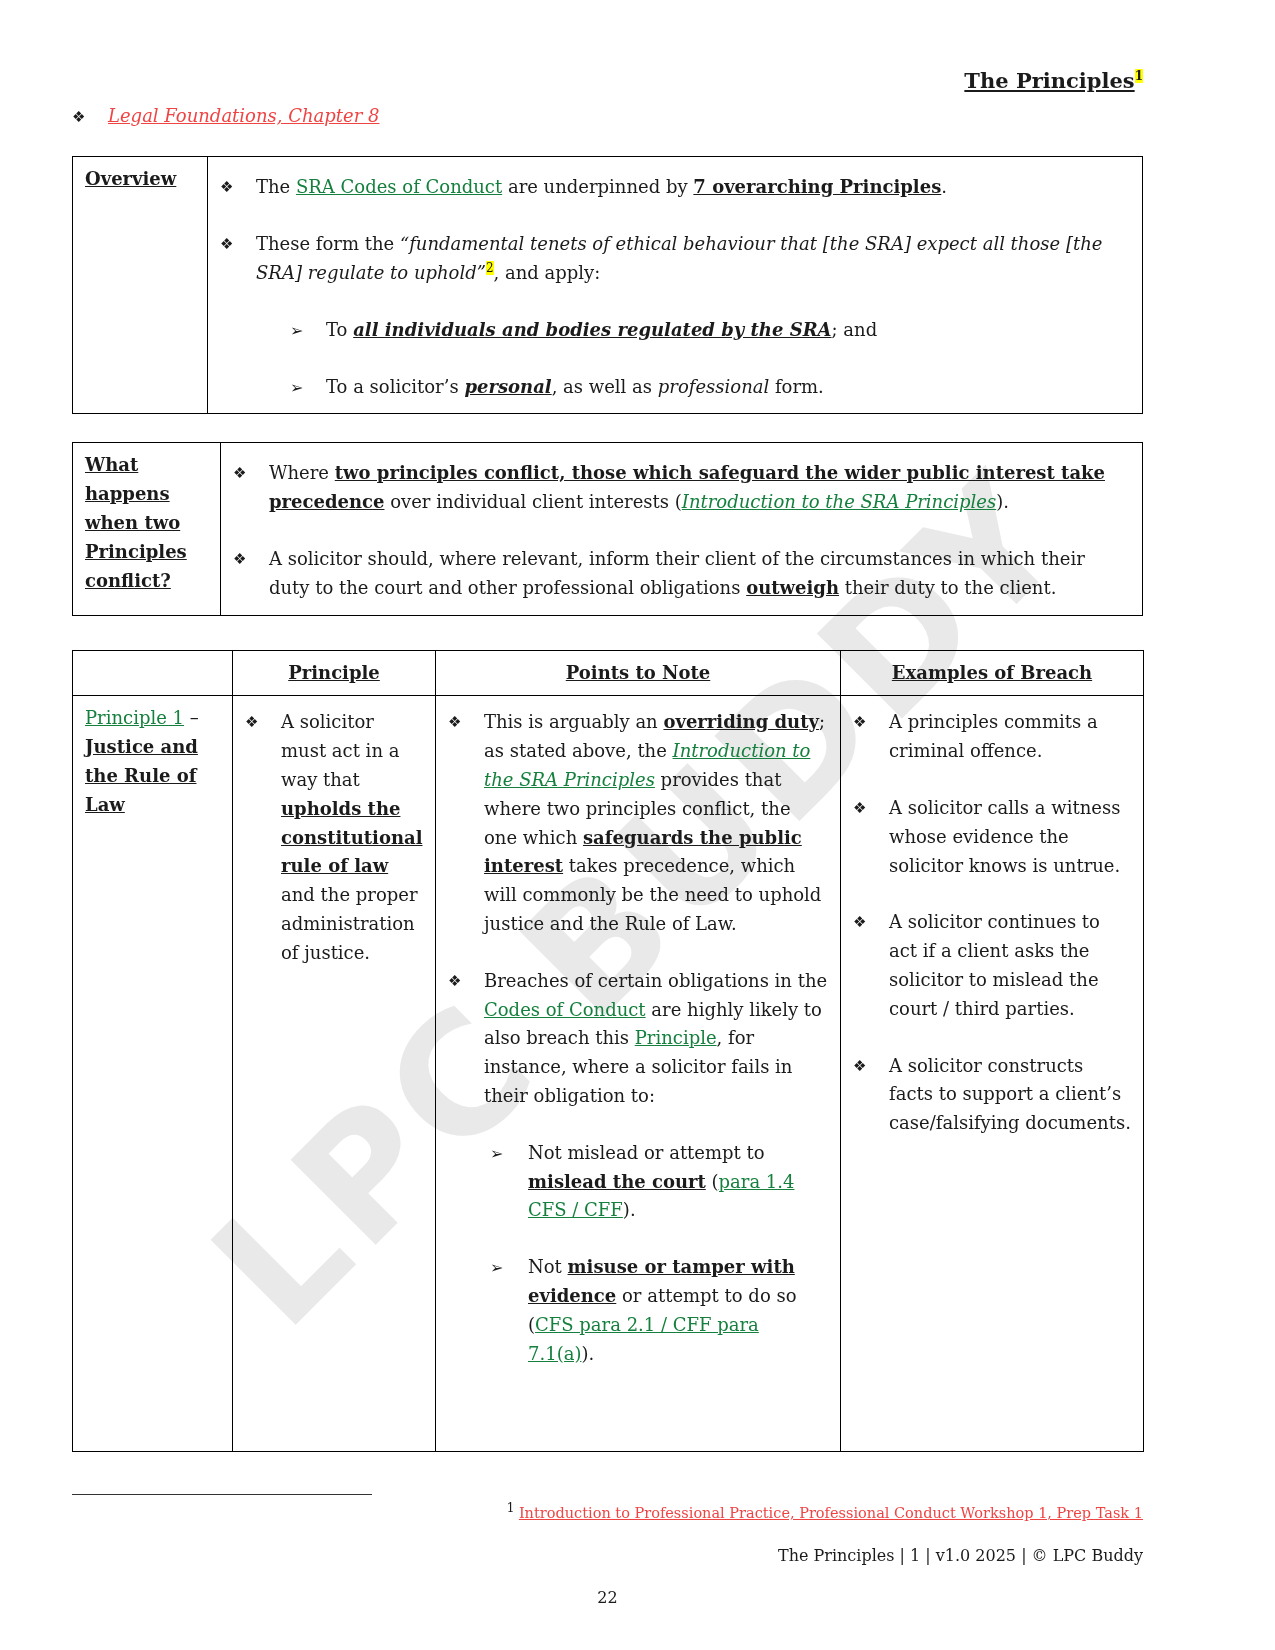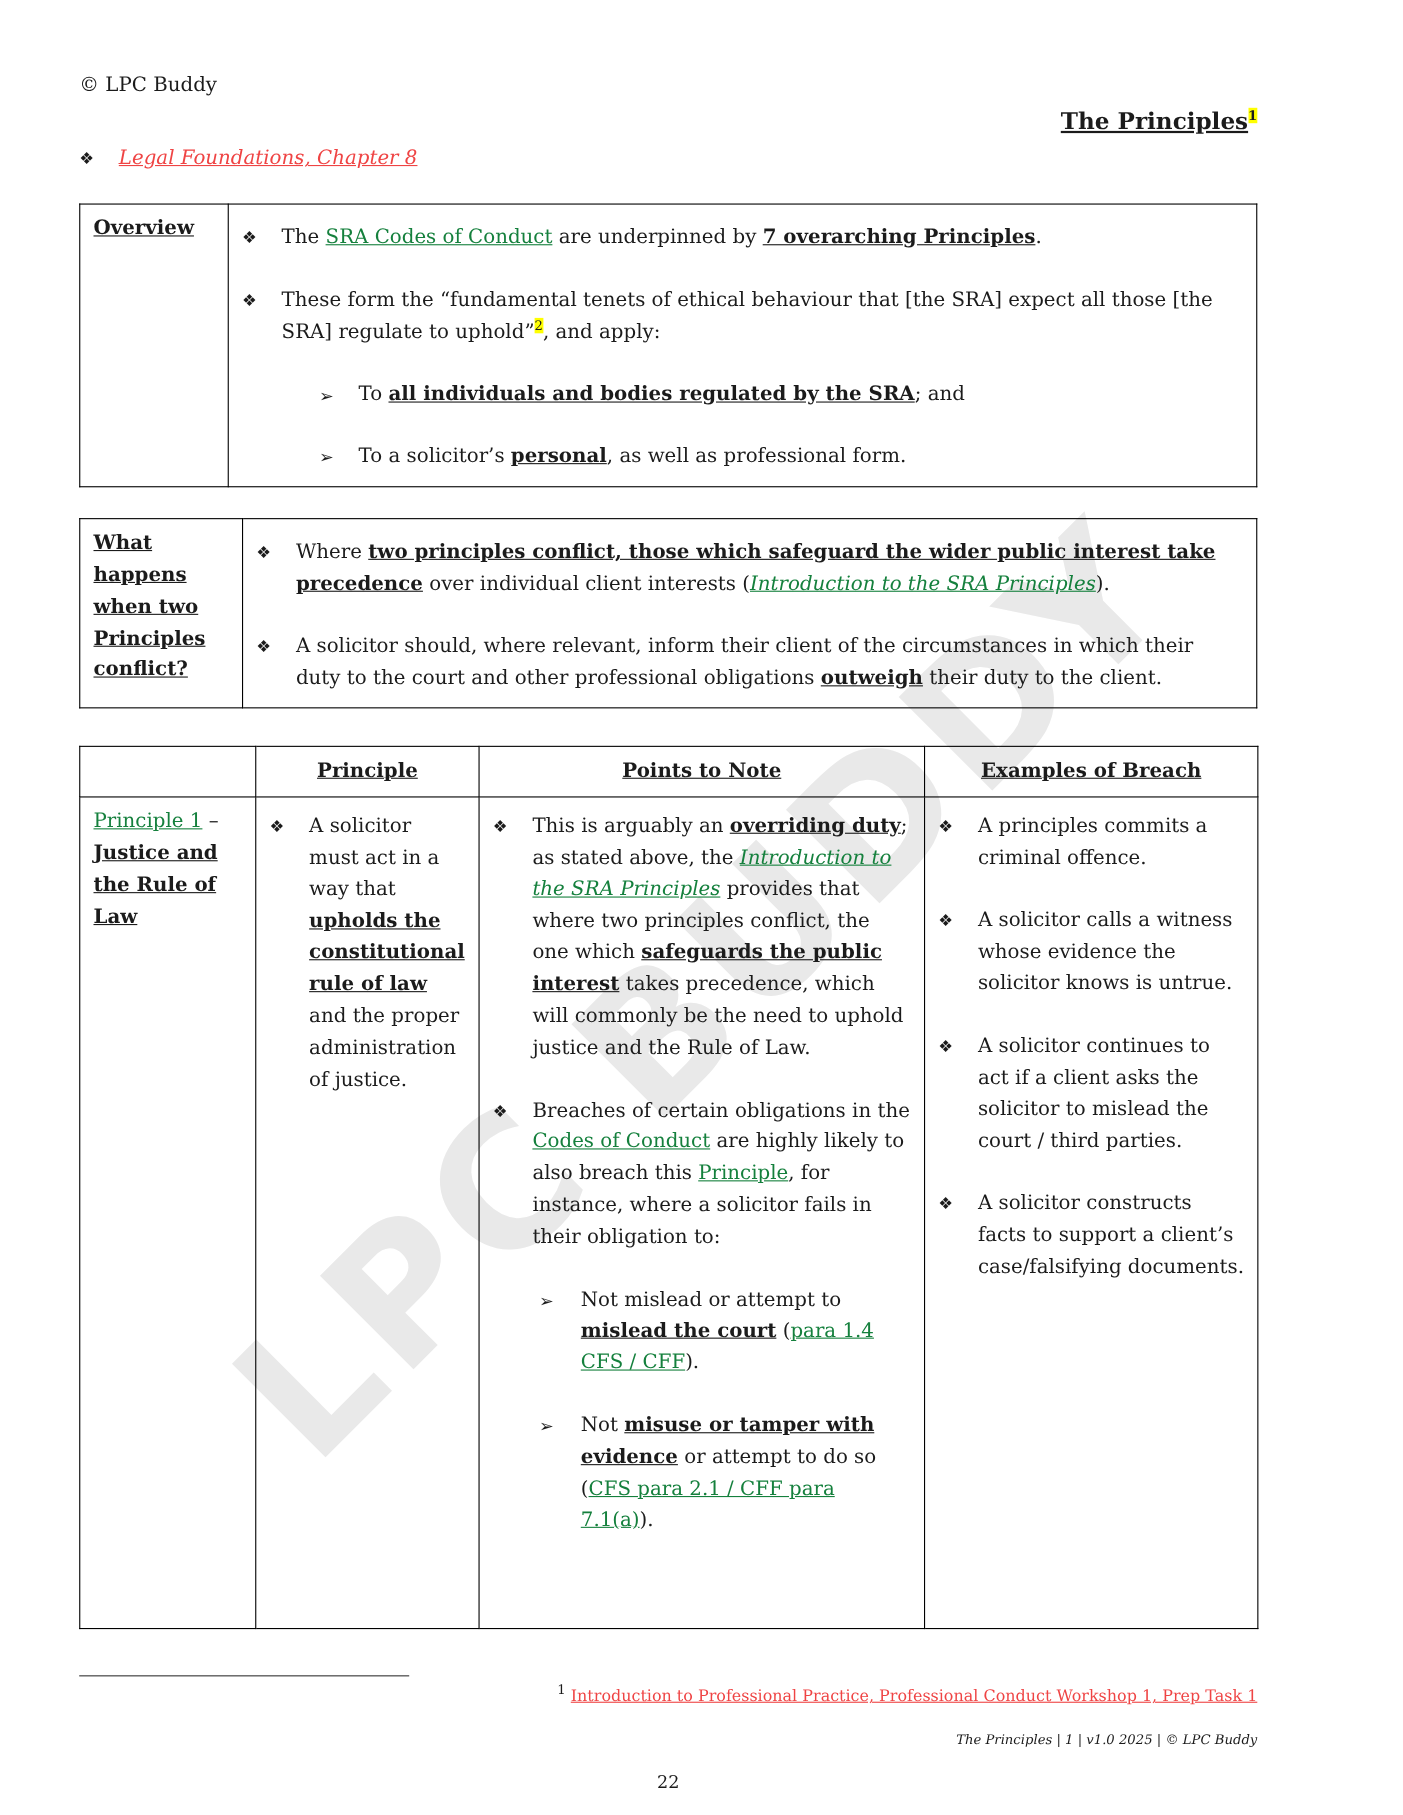--- a/index.html
+++ b/index.html
@@ -20,21 +20,21 @@
   }
   .content{position:relative;z-index:1;padding:64px 132px 0 72px;}
   .copyright{font-size:18px;}
   .doc-title{font-size:21px;font-weight:700;text-align:right;}
   .doc-title .t{text-decoration:underline;}
   .chapter{margin-top:4px;margin-bottom:26px;}
   .glyph{font-family:"DejaVu Sans","Liberation Sans",sans-serif;font-size:15px;flex:none;}
   .chapter .glyph{display:inline-block;width:36px;}
   
   .s{font-weight:700;text-decoration:underline;}
-  .em{}
+  .em{font-style:italic;}
   .lk{color:#15803d;text-decoration:underline;cursor:pointer;}
   .lk.it{font-style:italic;}
   .gr{color:#ef4444;text-decoration:underline;cursor:pointer;}
   .gr.it{font-style:italic;}
   .hl{background:#ffff00;}
   sup{font-size:12px;line-height:0;}
   
   table.tbl{border-collapse:collapse;width:100%;table-layout:fixed;background:transparent;}
   table.tbl td,table.tbl th{border:1.5px solid #000;vertical-align:top;padding:8px 12px;background:transparent;}
   td.rowhead,th.colhead{background:#d9d9d9;}
@@ -52,32 +52,31 @@
   .li.sub .glyph{width:36px;font-size:16px;}
   .cell-points .li.sub{margin-left:42px;}
   .cell-points .li.sub .glyph{width:38px;}
   .ov-cell{min-height:218px;padding-top:4px;}
   .cf-cell{min-height:128px;padding-top:4px;}
   .main-min{min-height:735px;}
   
   .footnote-area{margin-top:42px;font-size:14.5px;line-height:1.5;}
   .fn-sep{width:300px;border:none;border-top:1.5px solid #333;margin:0 0 8px 0;}
   .fn-line{margin:2px 0;text-align:right;}
-  .footer-line{text-align:right;margin-top:18px;font-size:12px;font-style:italic;}
+  .footer-line{text-align:right;margin-top:18px;font-size:16px;}
   .page-number{text-align:center;margin-top:16px;font-size:16px;}
 </style>
 </head>
 <body>
 
 <div class="page">
   <div class="watermark">LPC BUDDY</div>
 
   <div class="content">
 
-    <div class="copyright">© LPC Buddy</div>
     <div class="doc-title"><span class="t">The Principles</span><sup class="hl">1</sup></div>
     <div class="chapter"><span class="glyph">❖</span><span class="gr it em">Legal Foundations, Chapter 8</span></div>
 
     <table class="tbl">
       <colgroup>
           <col style="width:135px">
           <col>
         </colgroup>
       <tbody>
           <tr>

